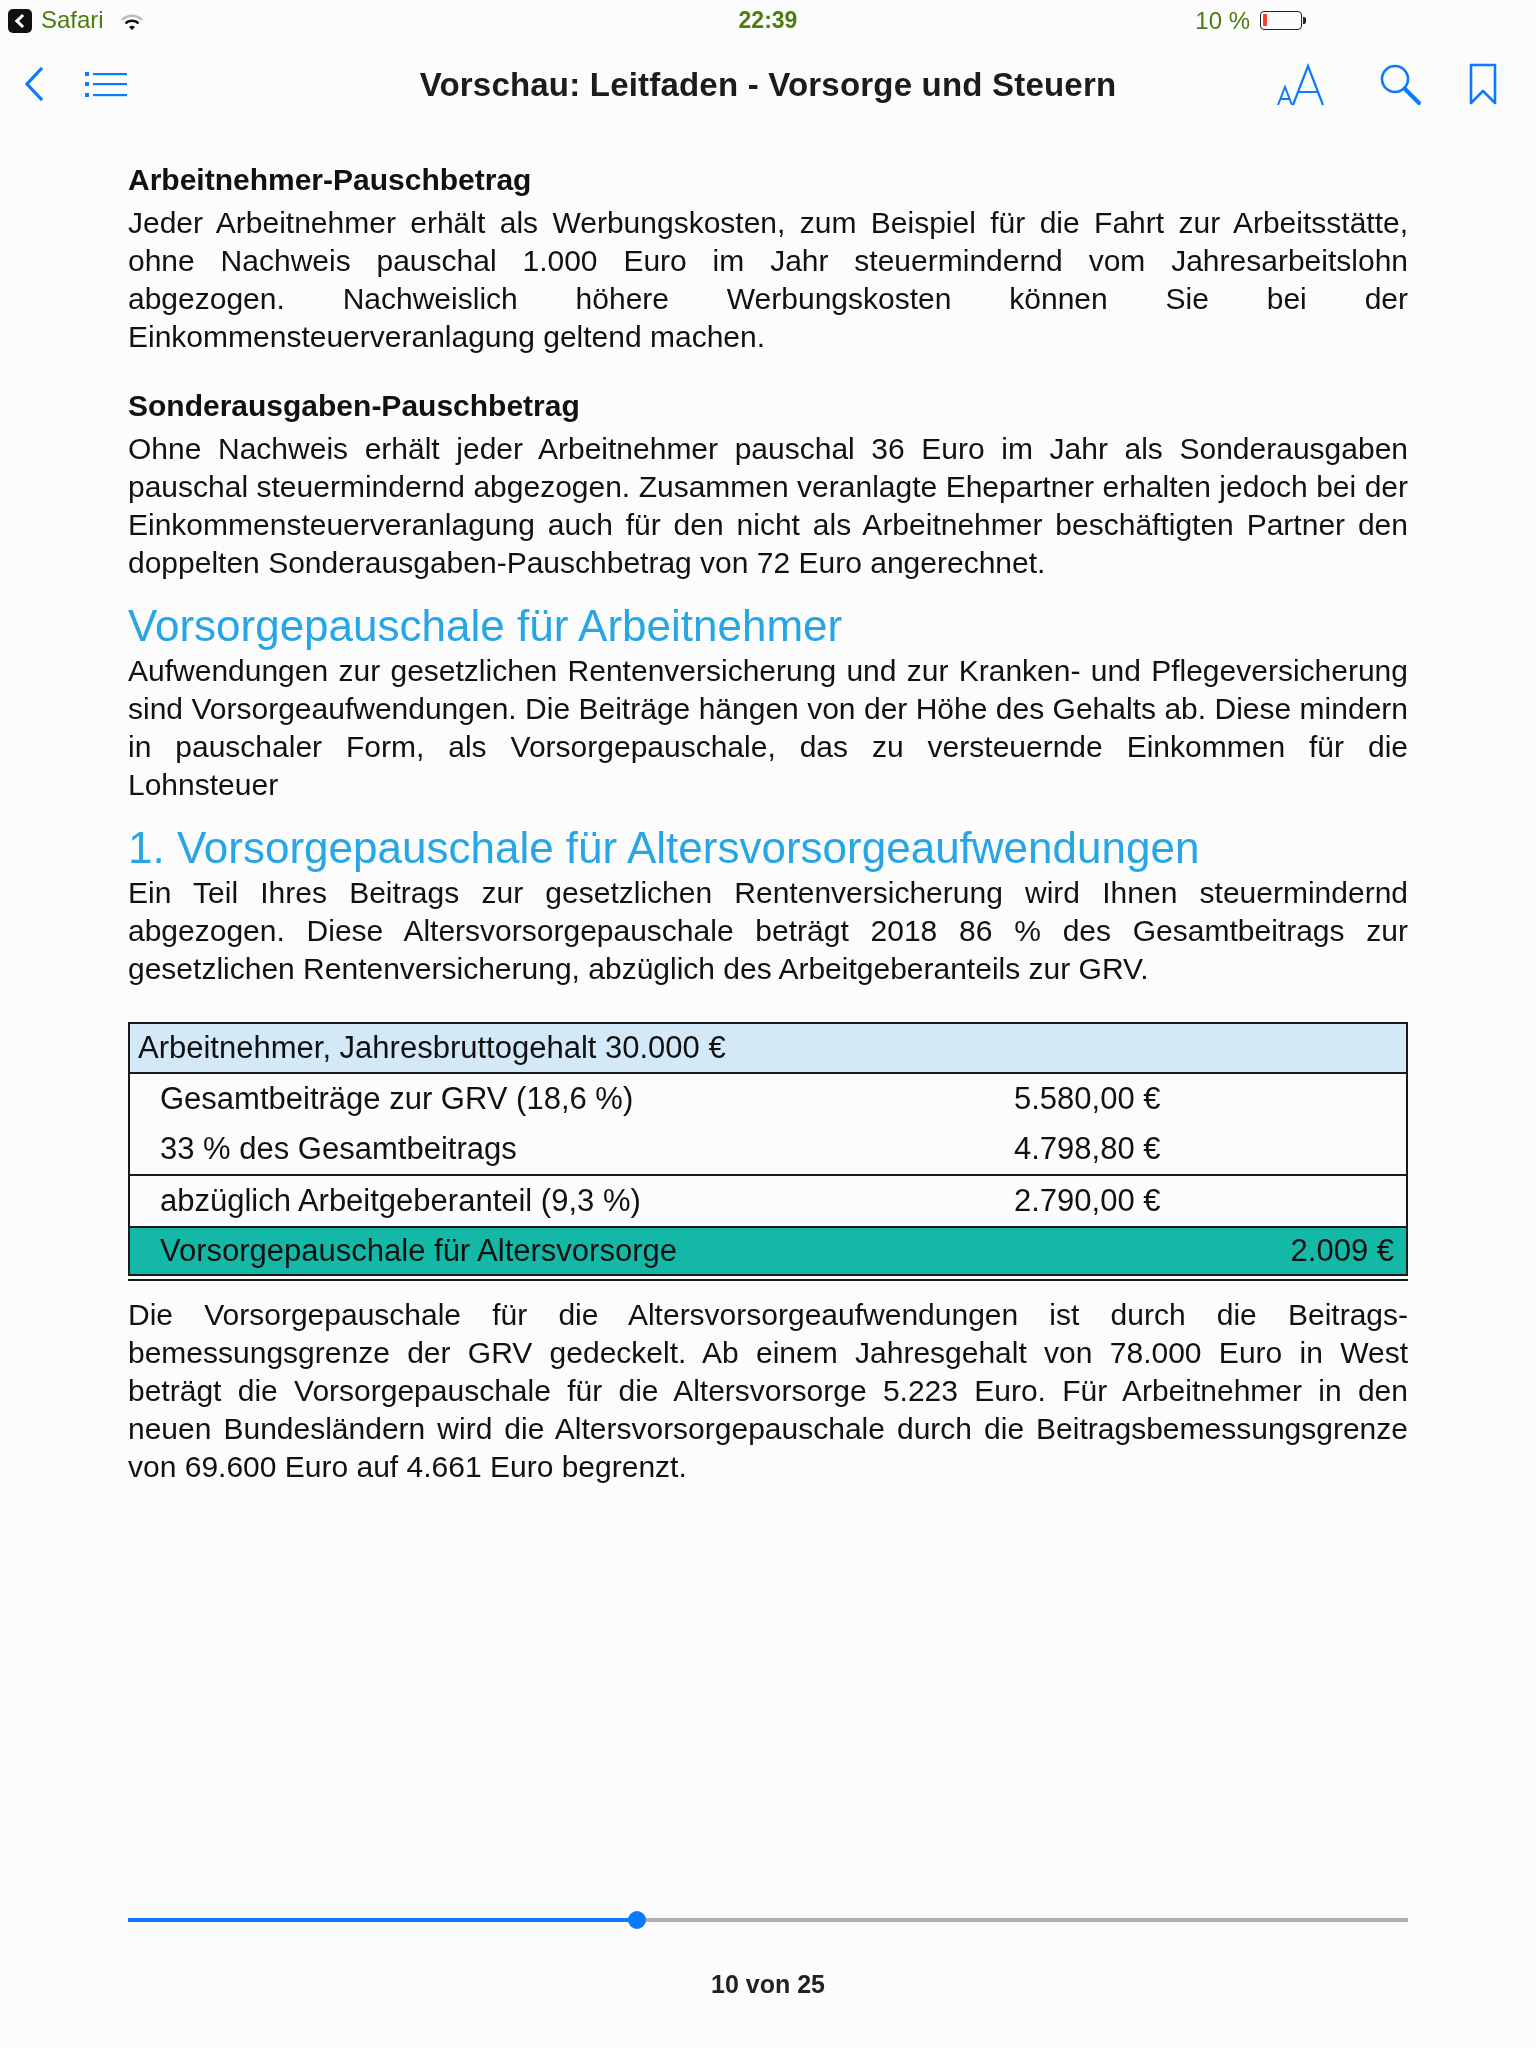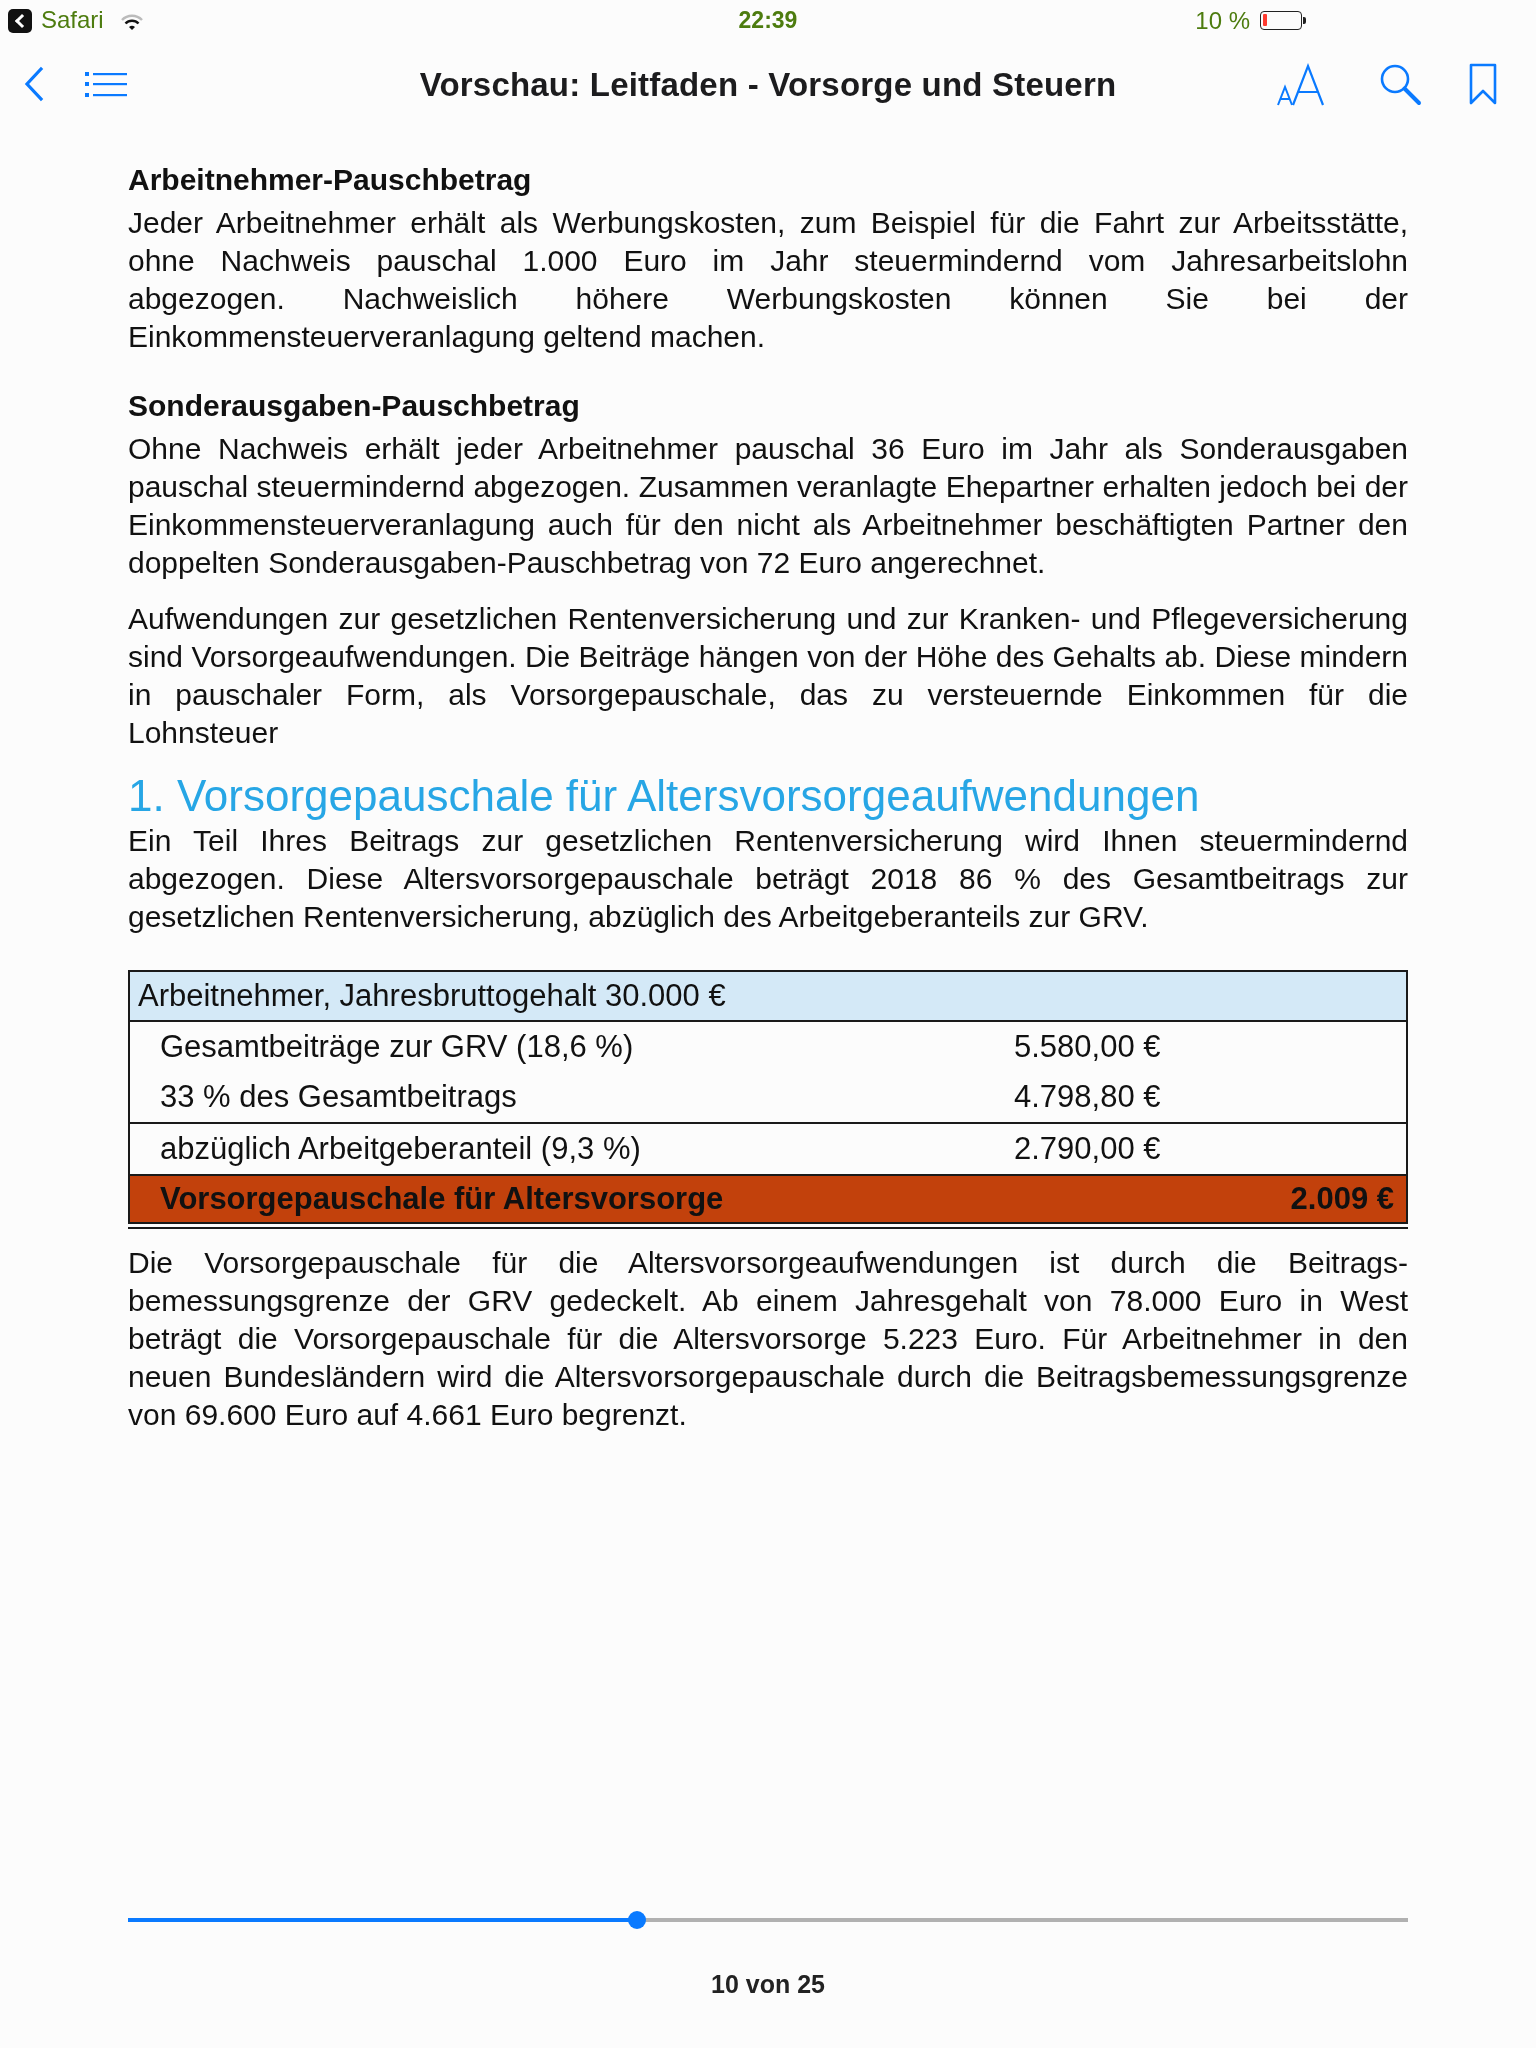--- a/index.html
+++ b/index.html
@@ -35,21 +35,21 @@
   .gap-s { height: 30px; }
   .gap-m { height: 18px; }
 
   
   .tbl { margin-top: 34px; width: 1280px; border-collapse: collapse; font-size: 31px; border: 2px solid #1a1a1a; }
   .tbl td { padding: 0; height: 50px; vertical-align: middle; }
   .tbl .head td { background: #d4e9f7; border-bottom: 2px solid #1a1a1a; padding-left: 8px; height: 48px; }
   .tbl .row td.label { padding-left: 30px; }
   .tbl .row td.val { width: 380px; }
   .tbl .row-sep td { border-top: 2px solid #1a1a1a; }
-  .tbl .total td { background: #c2410c; font-weight: bold; border-top: 2px solid #1a1a1a; height: 46px; }
+  .tbl .total td { background: #14b8a6; font-weight: normal; border-top: 2px solid #1a1a1a; height: 46px; }
   .tbl .total td.val { text-align: right; padding-right: 12px; }
   .tbl-under { height: 3px; border-top: 2px solid #1a1a1a; margin-top: 3px; width: 1280px; }
 
   
   .slider { position: absolute; left: 128px; top: 1916px; width: 1280px; height: 8px; cursor: pointer; }
   .slider .track { position: absolute; left: 0; top: 2px; width: 100%; height: 4px; background: #b1b1b1; }
   .slider .fill { position: absolute; left: 0; top: 2px; height: 4px; background: #0a7aff; }
   .slider .thumb { position: absolute; top: -5px; width: 18px; height: 18px; border-radius: 50%; background: #0a7aff; margin-left: -9px; }
   .page-num { position: absolute; top: 1970px; left: 0; width: 1536px; text-align: center; font-size: 25px; font-weight: bold; color: #222; }
 </style>
@@ -109,20 +109,21 @@
   </div>
 </div>
 
 <div class="content">
   <h3 class="h-sub">Arbeitnehmer-Pauschbetrag</h3>
   <p class="para">Jeder Arbeitnehmer erhält als Werbungskosten, zum Beispiel für die Fahrt zur Arbeitsstätte, ohne Nachweis pauschal 1.000 Euro im Jahr steuermindernd vom Jah­resarbeitslohn abgezogen. Nachweislich höhere Werbungskosten können Sie bei der Einkommensteuerveranlagung geltend machen.</p>
   <div class="gap-s"></div>
   <h3 class="h-sub">Sonderausgaben-Pauschbetrag</h3>
   <p class="para">Ohne Nachweis erhält jeder Arbeitnehmer pauschal 36 Euro im Jahr als Sonderaus­gaben pauschal steuermindernd abgezogen. Zusammen veranlagte Ehepartner erhalten jedoch bei der Einkommensteuerveranlagung auch für den nicht als Arbeit­nehmer beschäftigten Partner den doppelten Sonderausgaben-Pauschbetrag von 72 Euro angerechnet.</p>
   <div class="gap-m"></div>
+  <h2 class="h-blue">Vorsorgepauschale für Arbeitnehmer</h2>
   <p class="para" style="margin-top:0">Aufwendungen zur gesetzlichen Rentenversicherung und zur Kranken- und Pflege­versicherung sind Vorsorgeaufwendungen. Die Beiträge hängen von der Höhe des Gehalts ab. Diese mindern in pauschaler Form, als Vorsorgepauschale, das zu ver­steuernde Einkommen für die Lohnsteuer</p>
   <div class="gap-m"></div>
   <h2 class="h-blue">1. Vorsorgepauschale für Altersvorsorgeaufwendungen</h2>
   <p class="para" style="margin-top:0">Ein Teil Ihres Beitrags zur gesetzlichen Rentenversicherung wird Ihnen steuermin­dernd abgezogen. Diese Altersvorsorgepauschale beträgt 2018 86 % des Gesamt­beitrags zur gesetzlichen Rentenversicherung, abzüglich des Arbeitgeberanteils zur GRV.</p>
 
   <table class="tbl">
     <tbody>
         <tr class="head">
       <td colspan="2">Arbeitnehmer, Jahresbruttogehalt 30.000 €</td>
     </tr>

